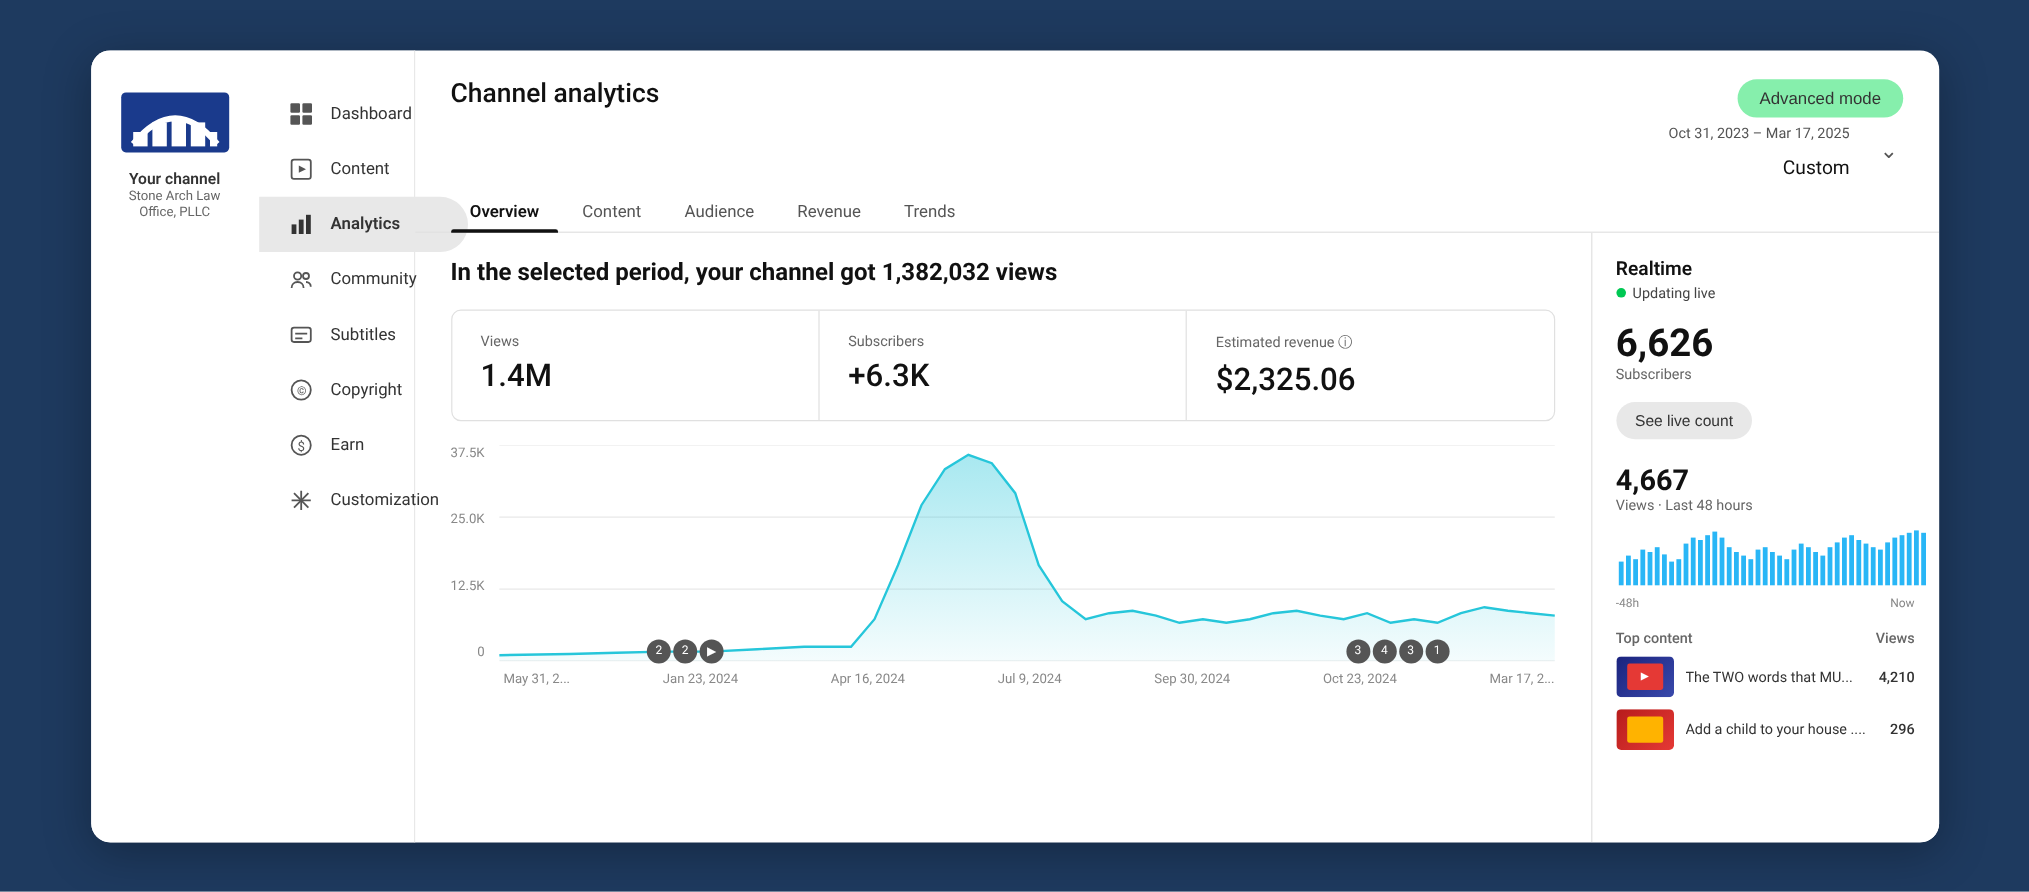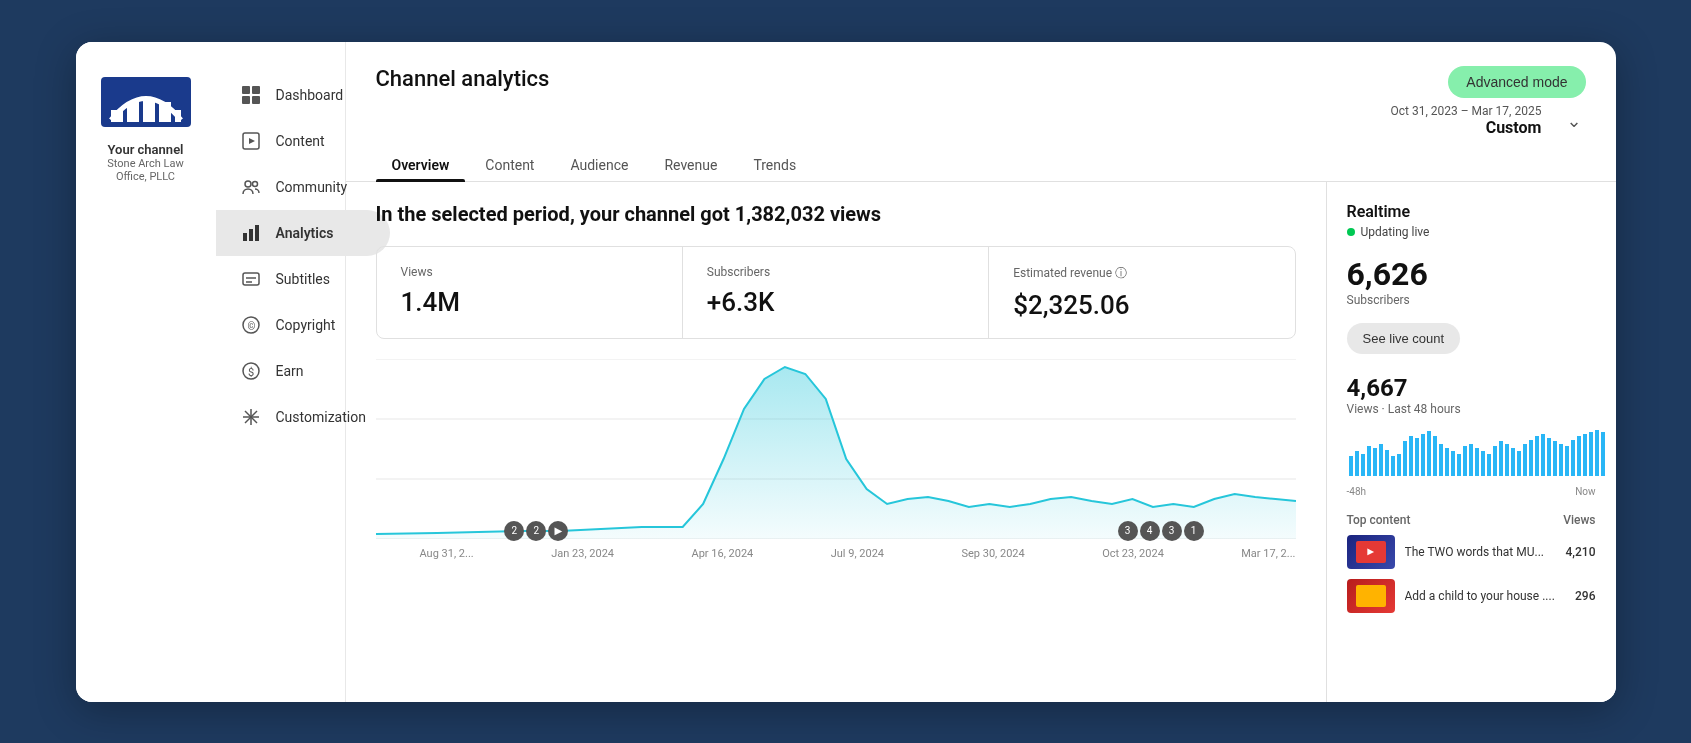--- a/index.html
+++ b/index.html
@@ -309,22 +309,23 @@
       font-weight: 500;
       flex-shrink: 0;
     }
     .date-range {
       font-size: 12px;
       color: #555;
       text-align: right;
     }
     .custom-label {
       font-size: 16px;
-      font-weight: 700;
-      color: #111;
+      font-weight: 400;
+      color: #111;
+      margin-top: 12px;
     }
     .chevron-icon {
       font-size: 18px;
       color: #555;
       cursor: pointer;
     }
     .info-icon {
       font-size: 12px;
       color: #666;
     }
@@ -363,40 +364,40 @@
       </div>
       <div class="nav-item">
         <span class="nav-icon">
           <svg width="20" height="20" viewBox="0 0 20 20">
               <rect x="2" y="2" width="16" height="16" rx="2" fill="none" stroke="#555" stroke-width="1.5"></rect>
               <polygon points="8,7 14,10 8,13" fill="#555"></polygon>
             </svg>
         </span>
         <span>Content</span>
       </div>
+      <div class="nav-item active">
+        <span class="nav-icon">
+          <svg width="20" height="20" viewBox="0 0 20 20">
+              <rect x="2" y="10" width="4" height="8" fill="#333"></rect>
+              <rect x="8" y="6" width="4" height="12" fill="#333"></rect>
+              <rect x="14" y="2" width="4" height="16" fill="#333"></rect>
+            </svg>
+        </span>
+        <span>Analytics</span>
+      </div>
       <div class="nav-item">
         <span class="nav-icon">
           <svg width="20" height="20" viewBox="0 0 20 20">
               <circle cx="7" cy="7" r="3" fill="none" stroke="#555" stroke-width="1.5"></circle>
               <circle cx="14" cy="7" r="2.5" fill="none" stroke="#555" stroke-width="1.5"></circle>
               <path d="M2 17c0-3 2.2-5 5-5s5 2 5 5" fill="none" stroke="#555" stroke-width="1.5"></path>
               <path d="M14 12c2 0 4 1.5 4 4" fill="none" stroke="#555" stroke-width="1.5"></path>
             </svg>
         </span>
         <span>Community</span>
-      </div>
-      <div class="nav-item active">
-        <span class="nav-icon">
-          <svg width="20" height="20" viewBox="0 0 20 20">
-              <rect x="2" y="10" width="4" height="8" fill="#333"></rect>
-              <rect x="8" y="6" width="4" height="12" fill="#333"></rect>
-              <rect x="14" y="2" width="4" height="16" fill="#333"></rect>
-            </svg>
-        </span>
-        <span>Analytics</span>
       </div>
       <div class="nav-item">
         <span class="nav-icon">
           <svg width="20" height="20" viewBox="0 0 20 20">
               <rect x="2" y="4" width="16" height="12" rx="2" fill="none" stroke="#555" stroke-width="1.5"></rect>
               <line x1="5" y1="9" x2="15" y2="9" stroke="#555" stroke-width="1.5"></line>
               <line x1="5" y1="13" x2="11" y2="13" stroke="#555" stroke-width="1.5"></line>
             </svg>
         </span>
         <span>Subtitles</span>
@@ -483,20 +484,26 @@
             <div class="stat-label">
               <span>Estimated revenue</span>
               <span class="info-icon"> ⓘ</span>
             </div>
             <div class="stat-value">$2,325.06</div>
           </div>
         </div>
 
         <div style="position:relative;">
           <div style="display:flex;gap:8px;">
+            <div style="display:flex;flex-direction:column;justify-content:space-between;font-size:11px;color:#888;padding-right:4px;height:180px;text-align:right;">
+              <span>37.5K</span>
+              <span>25.0K</span>
+              <span>12.5K</span>
+              <span>0</span>
+            </div>
             <div style="flex:1;position:relative;">
               <svg viewBox="0 0 900 180" style="width:100%;height:180px;" preserveAspectRatio="none">
 
                 <line x1="0" y1="0" x2="900" y2="0" stroke="#e8e8e8" stroke-width="1"></line>
                 <line x1="0" y1="60" x2="900" y2="60" stroke="#e8e8e8" stroke-width="1"></line>
                 <line x1="0" y1="120" x2="900" y2="120" stroke="#e8e8e8" stroke-width="1"></line>
                 <line x1="0" y1="180" x2="900" y2="180" stroke="#e8e8e8" stroke-width="1"></line>
 
                 <defs>
                   <linearGradient id="chartGrad" x1="0" y1="0" x2="0" y2="1">
@@ -515,21 +522,21 @@
               </div>
               <div style="position:absolute;bottom:2px;right:10%;display:flex;gap:2px;">
                 <div class="badge">3</div>
                 <div class="badge">4</div>
                 <div class="badge">3</div>
                 <div class="badge">1</div>
               </div>
             </div>
           </div>
           <div class="chart-labels" style="padding-left:44px;">
-            <span>Aug 31, 2...</span>
+            <span>May 31, 2...</span>
             <span>Jan 23, 2024</span>
             <span>Apr 16, 2024</span>
             <span>Jul 9, 2024</span>
             <span>Sep 30, 2024</span>
             <span>Oct 23, 2024</span>
             <span>Mar 17, 2...</span>
           </div>
         </div>
       </div>
 

